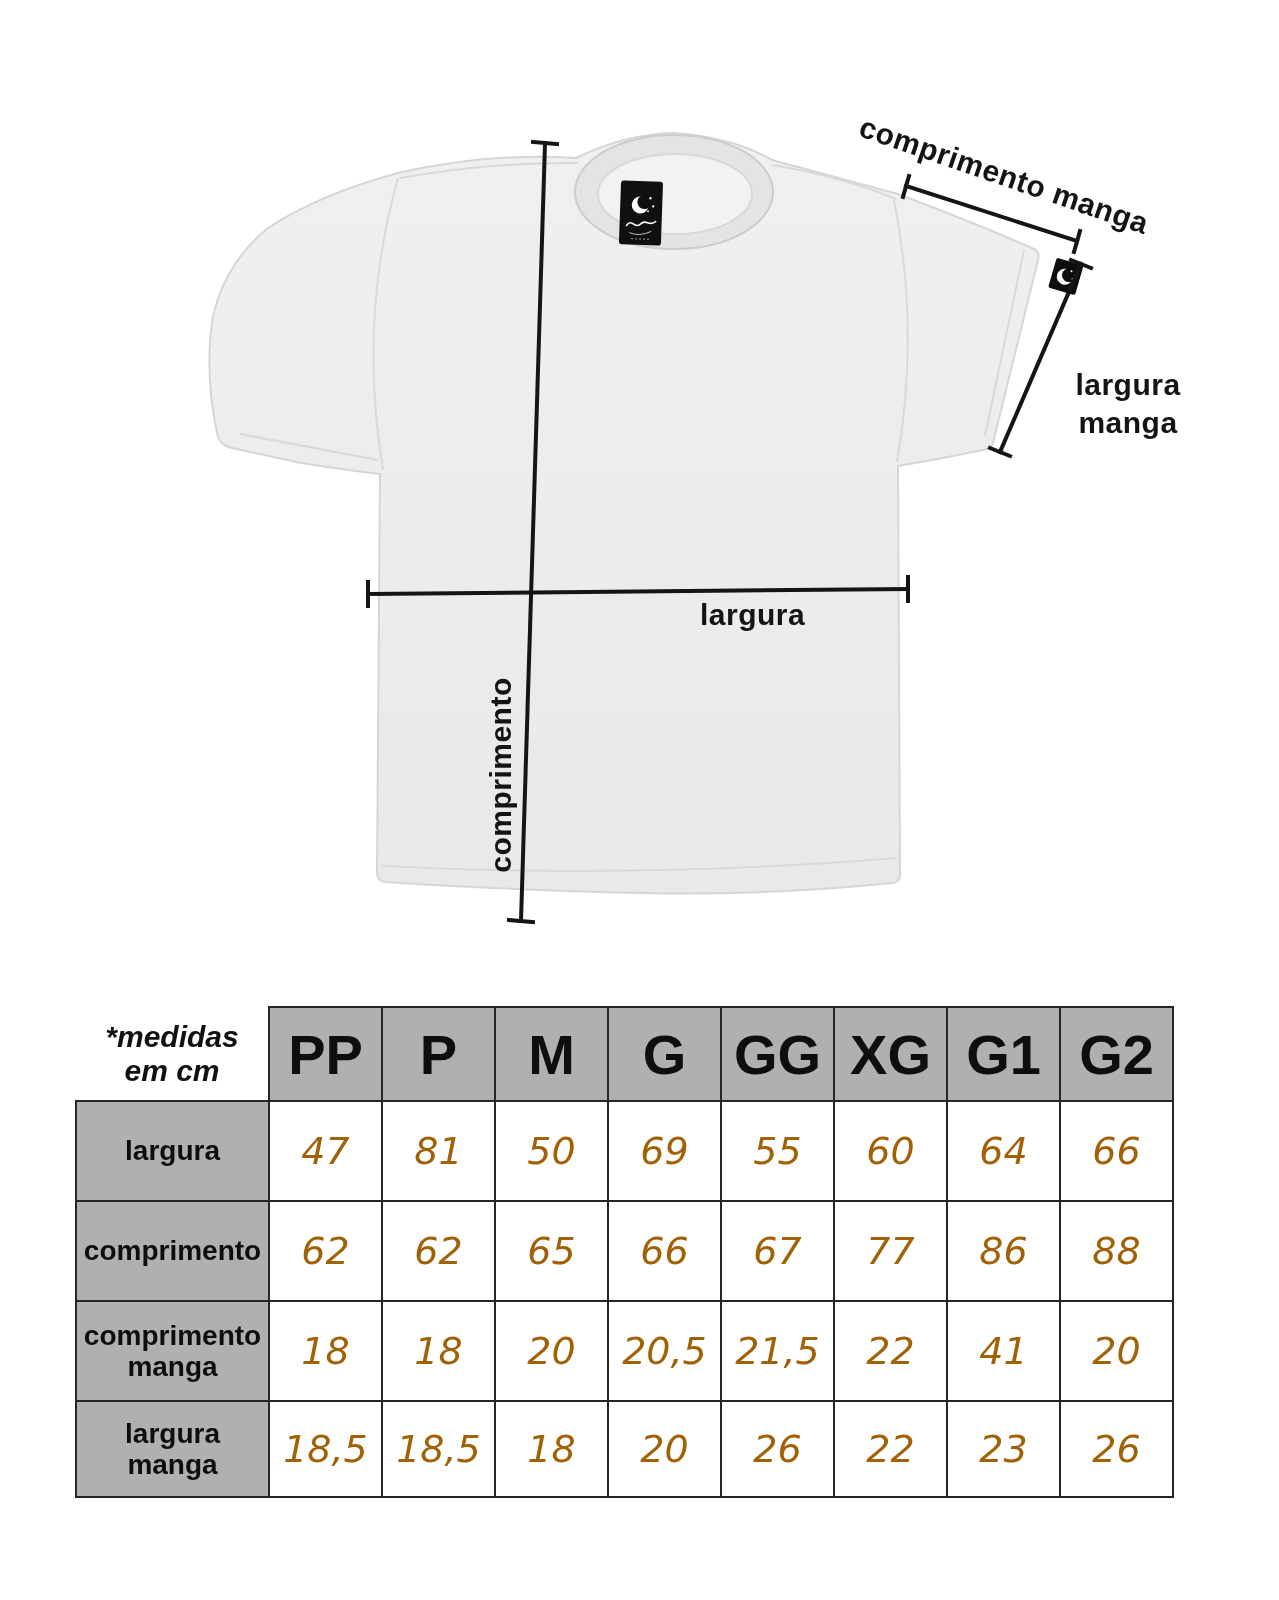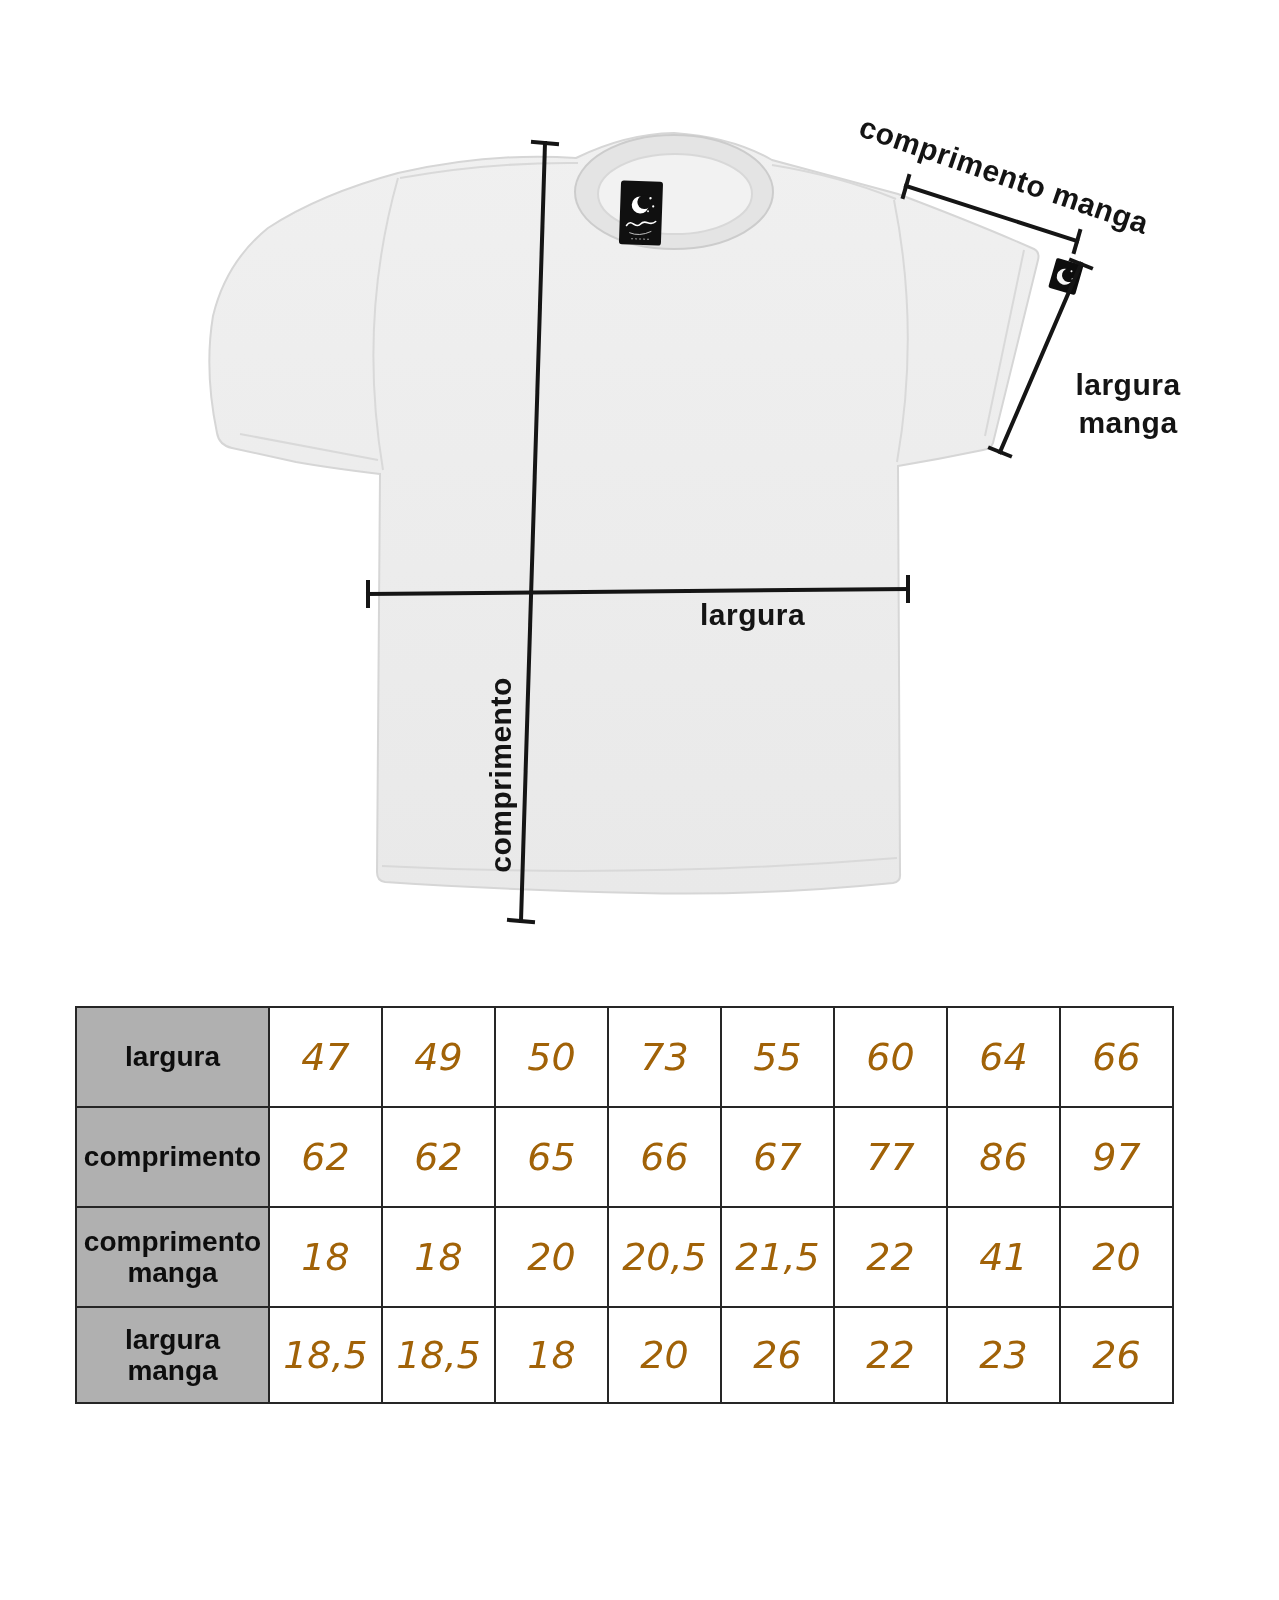--- a/index.html
+++ b/index.html
@@ -154,41 +154,55 @@
       <col style="width:113px">
         <col style="width:113px">
         <col style="width:113px">
         <col style="width:113px">
       <col style="width:113px">
         <col style="width:113px">
         <col style="width:113px">
         <col style="width:113px">
     </colgroup>
     <tbody>
+        <tr class="header-row">
+      <td class="note-cell">
+        <div class="note-text">*medidas
+em cm</div>
+      </td>
+      <th class="size-h">PP</th>
+      <th class="size-h">P</th>
+      <th class="size-h">M</th>
+      <th class="size-h">G</th>
+      <th class="size-h">GG</th>
+      <th class="size-h">XG</th>
+      <th class="size-h">G1</th>
+      <th class="size-h">G2</th>
+    </tr>
     <tr class="data-row">
       <th class="row-label">largura</th>
       <td class="val">47</td>
-      <td class="val">49</td>
+      <td class="val">81</td>
       <td class="val">50</td>
-      <td class="val">73</td>
+      <td class="val">69</td>
       <td class="val">55</td>
       <td class="val">60</td>
       <td class="val">64</td>
       <td class="val">66</td>
     </tr>
     <tr class="data-row">
       <th class="row-label">comprimento</th>
       <td class="val">62</td>
       <td class="val">62</td>
       <td class="val">65</td>
       <td class="val">66</td>
       <td class="val">67</td>
       <td class="val">77</td>
       <td class="val">86</td>
-      <td class="val">97</td>
+      <td class="val">88</td>
     </tr>
     <tr class="data-row">
       <th class="row-label">comprimento manga</th>
       <td class="val">18</td>
       <td class="val">18</td>
       <td class="val">20</td>
       <td class="val">20,5</td>
       <td class="val">21,5</td>
       <td class="val">22</td>
       <td class="val">41</td>

